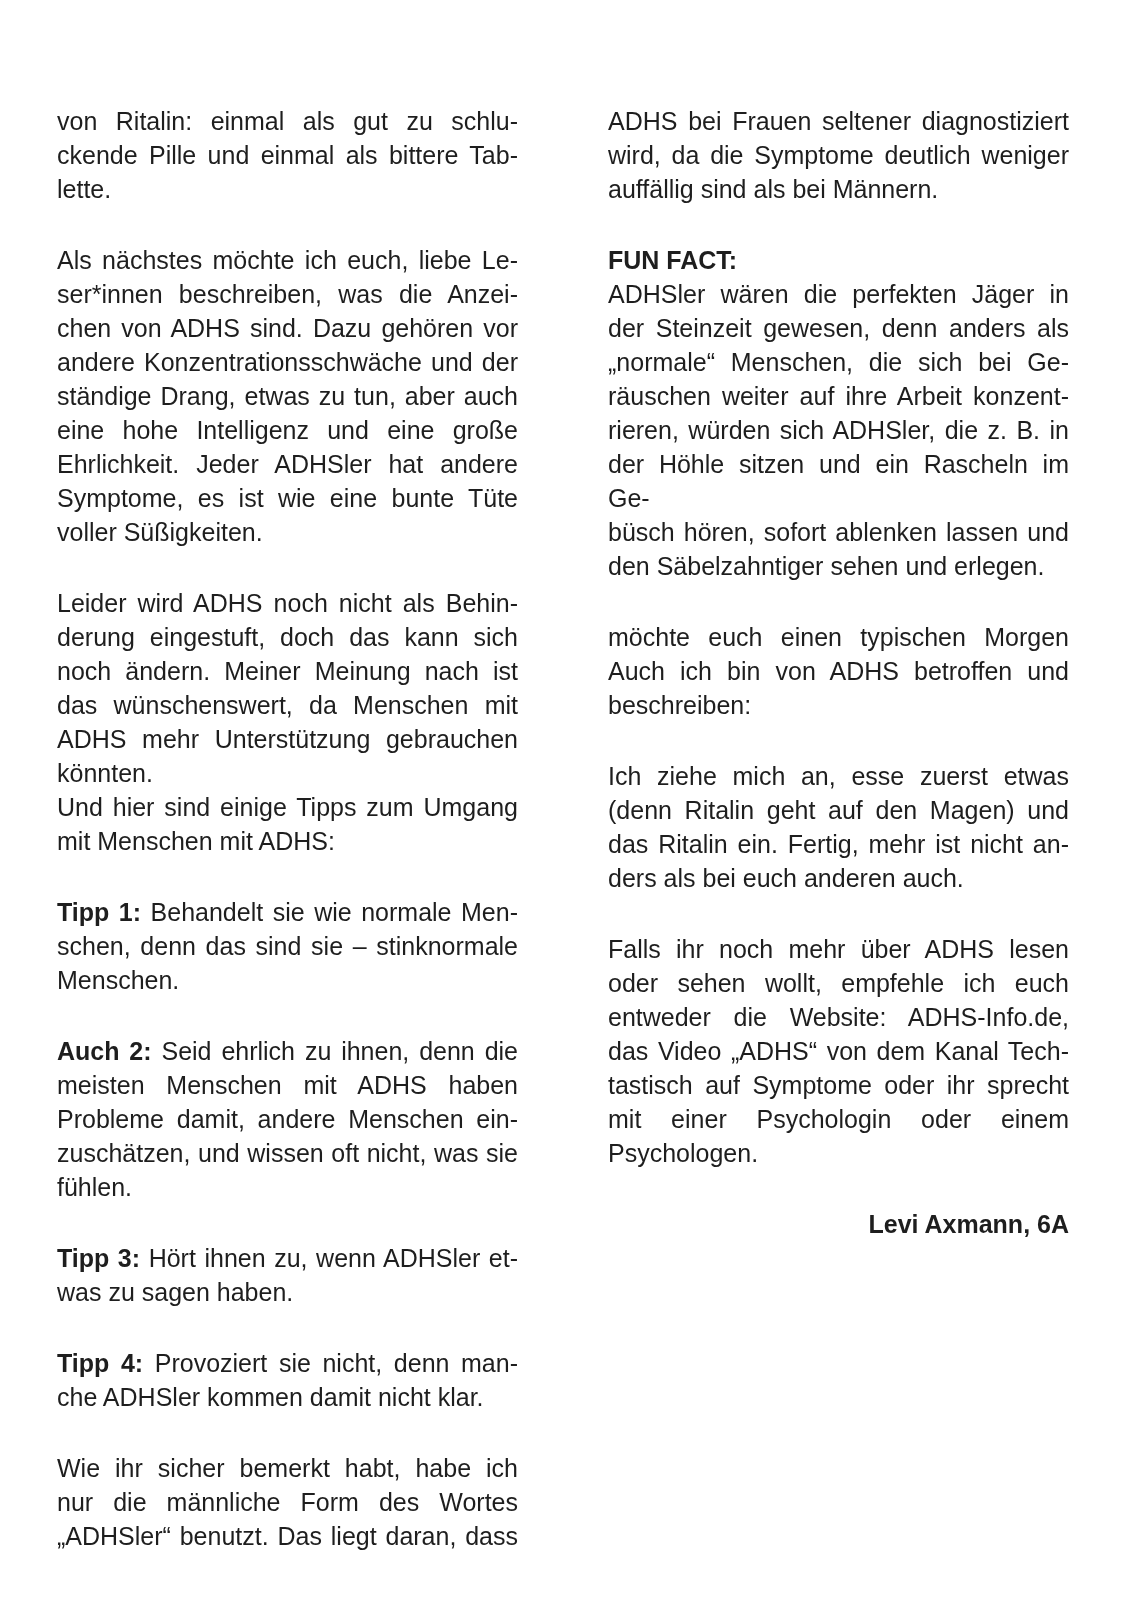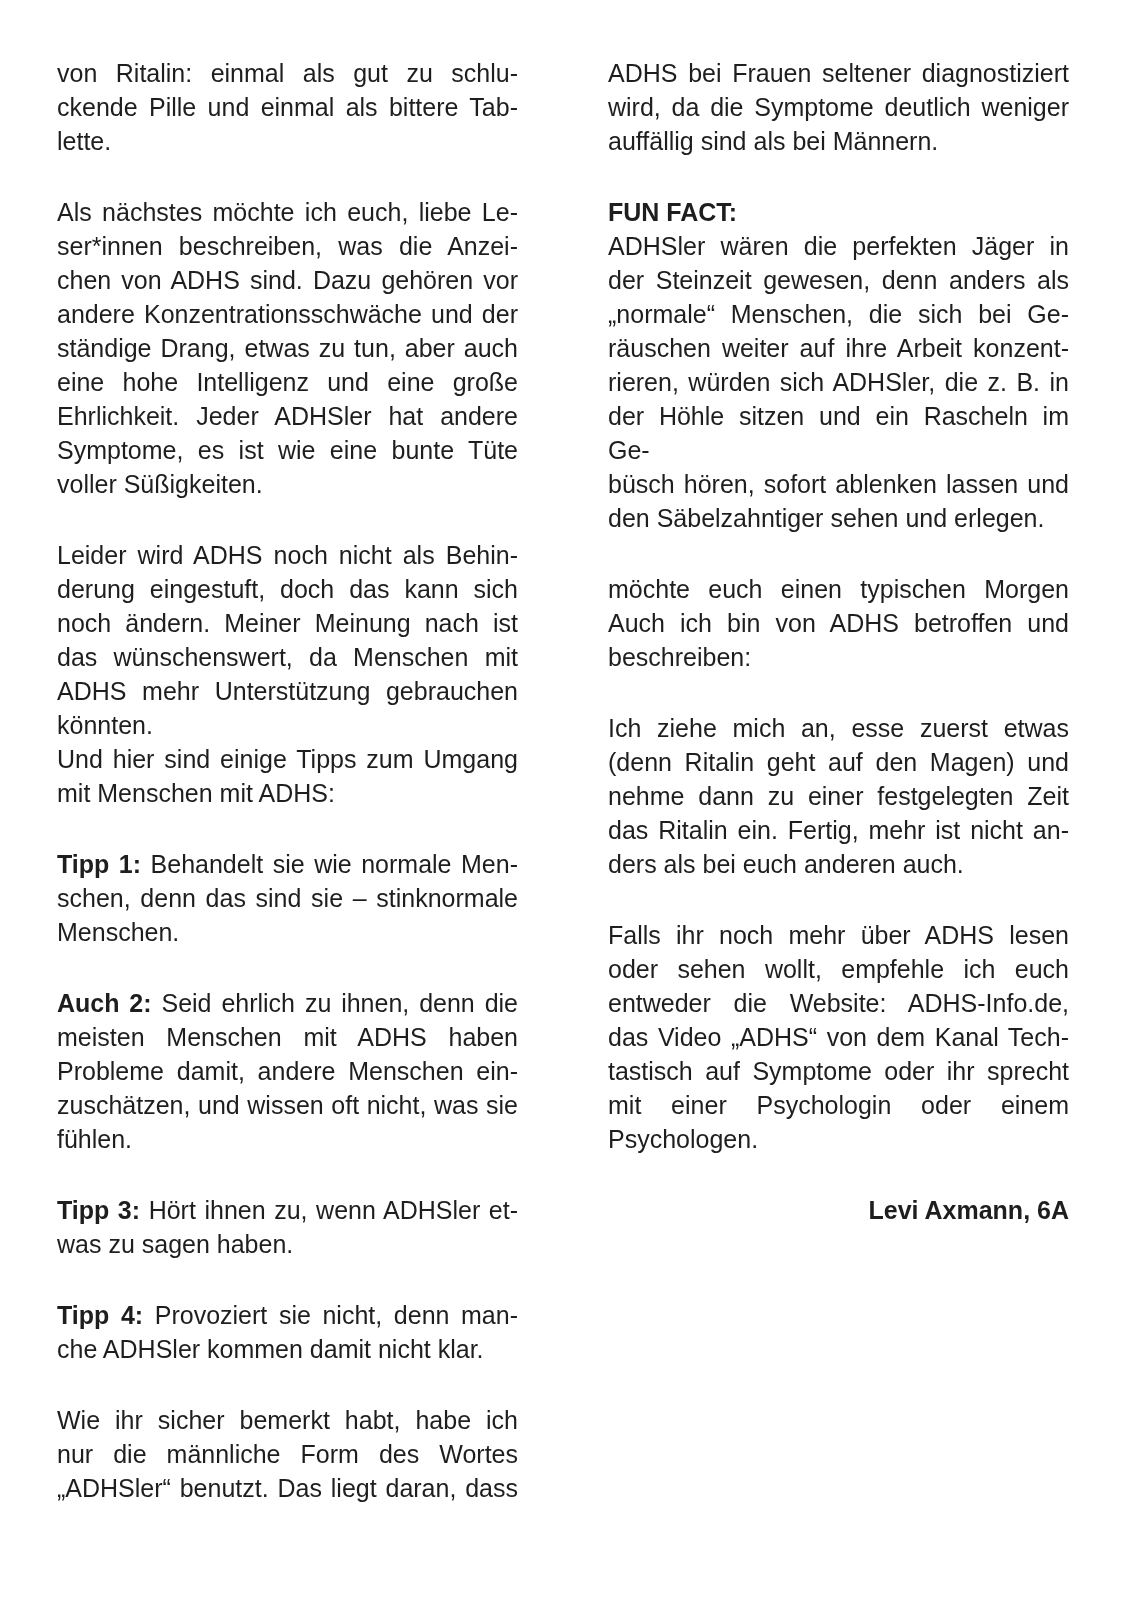--- a/index.html
+++ b/index.html
@@ -25,20 +25,21 @@
     left: 57px;
     top: 56px;
     width: 1012px;
     display: flex;
     gap: 90px;
   }
   .col {
     width: 461px;
     font-size: 25px;
     line-height: 34px;
+    margin-top: 48px;
   }
   .block { margin: 0; }
   .block.gap { margin-top: 37px; }
   .ln {
     text-align: justify;
     text-align-last: left;
     min-height: 34px;
   }
   .ln.just { text-align-last: justify; }
   .jlast .ln { text-align-last: justify; }
@@ -139,21 +140,20 @@
           <div class="ln">den Säbelzahntiger sehen und erlegen.</div>
         </div>
       <div class="block gap">
           <div class="ln just">möchte euch einen typischen Morgen</div>
           <div class="ln just">Auch ich bin von ADHS betroffen und</div>
           <div class="ln">beschreiben:</div>
         </div>
       <div class="block gap">
           <div class="ln just">Ich ziehe mich an, esse zuerst etwas</div>
           <div class="ln just">(denn Ritalin geht auf den Magen) und</div>
-          <div class="ln just">nehme dann zu einer festgelegten Zeit</div>
           <div class="ln just">das Ritalin ein. Fertig, mehr ist nicht an-</div>
           <div class="ln">ders als bei euch anderen auch.</div>
         </div>
       <div class="block gap">
           <div class="ln just">Falls ihr noch mehr über ADHS lesen</div>
           <div class="ln just">oder sehen wollt, empfehle ich euch</div>
           <div class="ln just">entweder die Website: ADHS-Info.de,</div>
           <div class="ln just">das Video „ADHS“ von dem Kanal Tech-</div>
           <div class="ln just">tastisch auf Symptome oder ihr sprecht</div>
           <div class="ln just">mit einer Psychologin oder einem</div>

